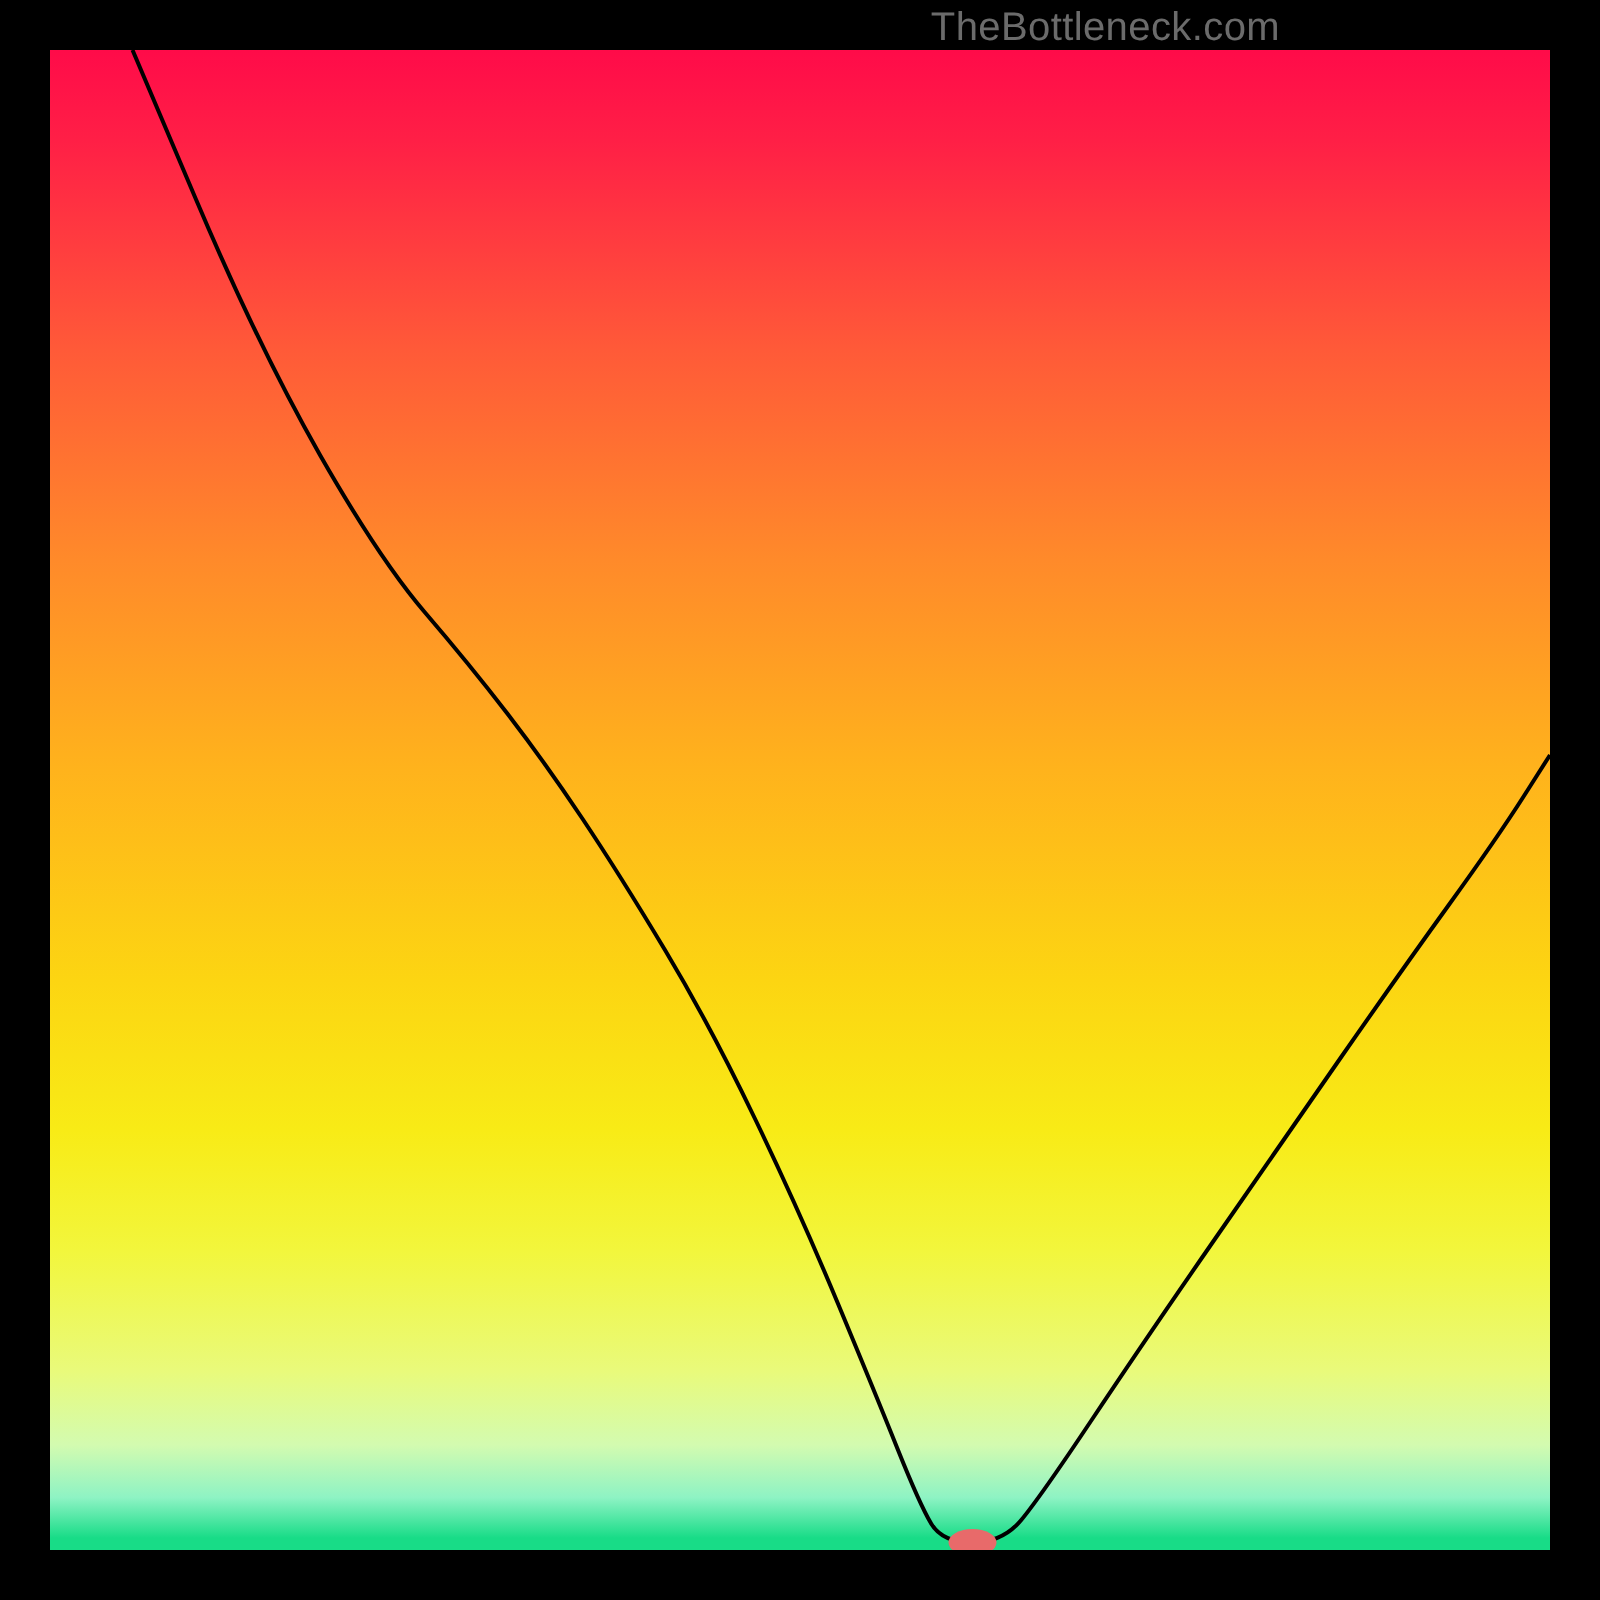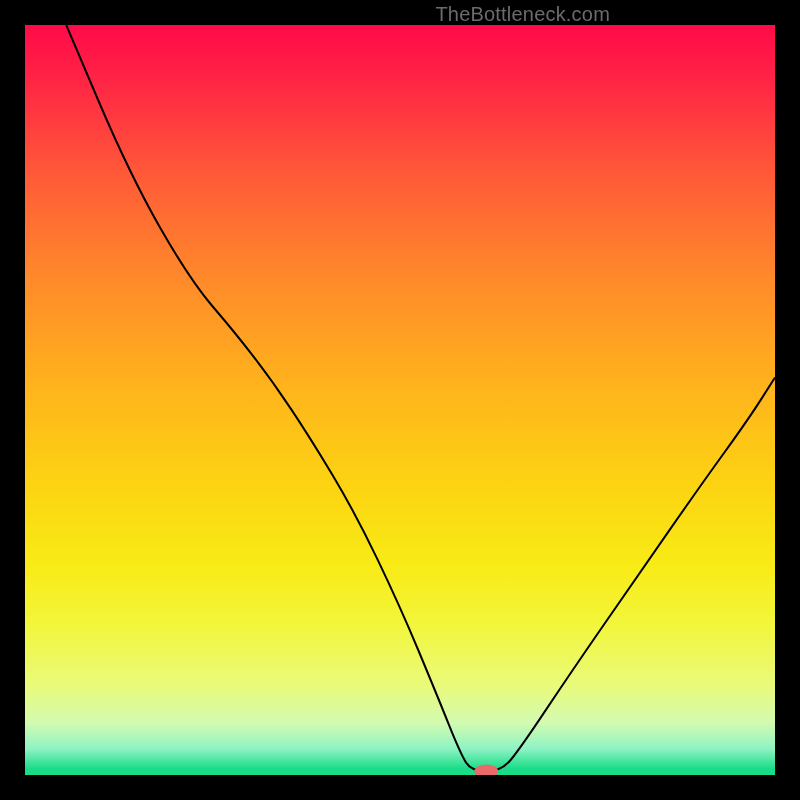--- a/index.html
+++ b/index.html
@@ -8,20 +8,21 @@
     width: 800px;
     height: 800px;
     background: #000;
     overflow: hidden;
   }
   .stage {
     position: relative;
     width: 632px;
     height: 800px;
     background: #000;
+    padding-left: 30px;
   }
   .plot {
     position: absolute;
     left: 25px;
     top: 25px;
     width: 750px;
     height: 750px;
     overflow: hidden;
   }
   .gradient {

